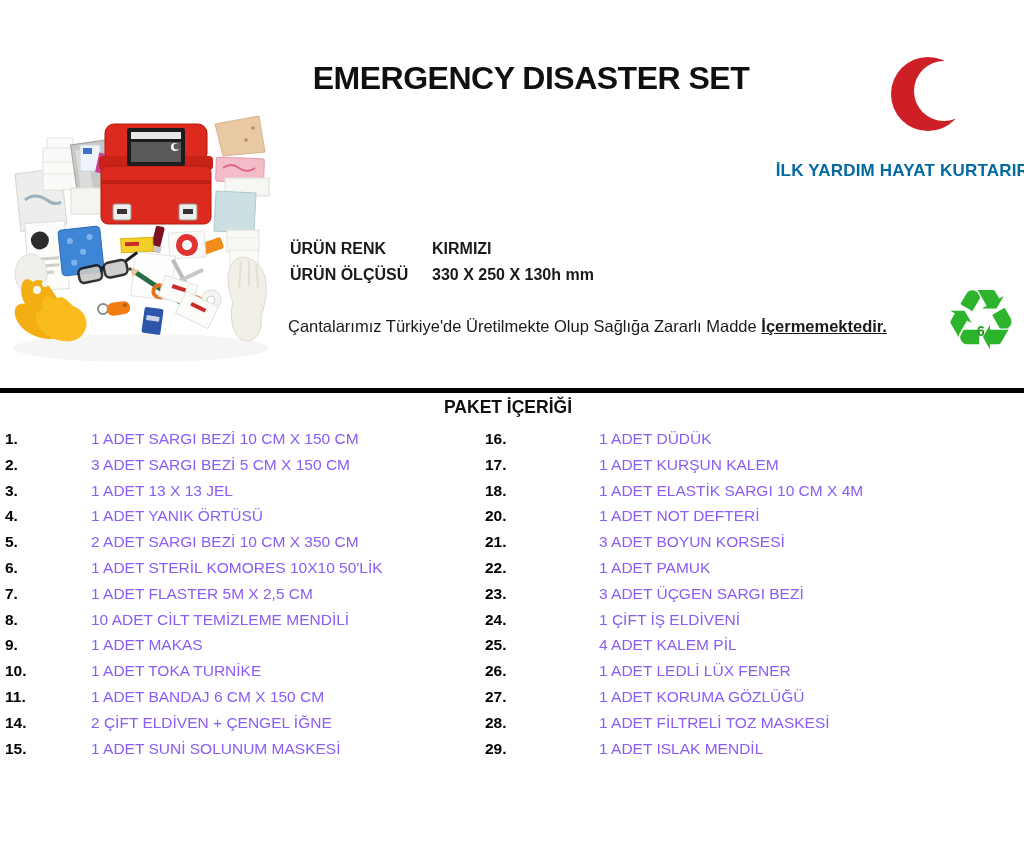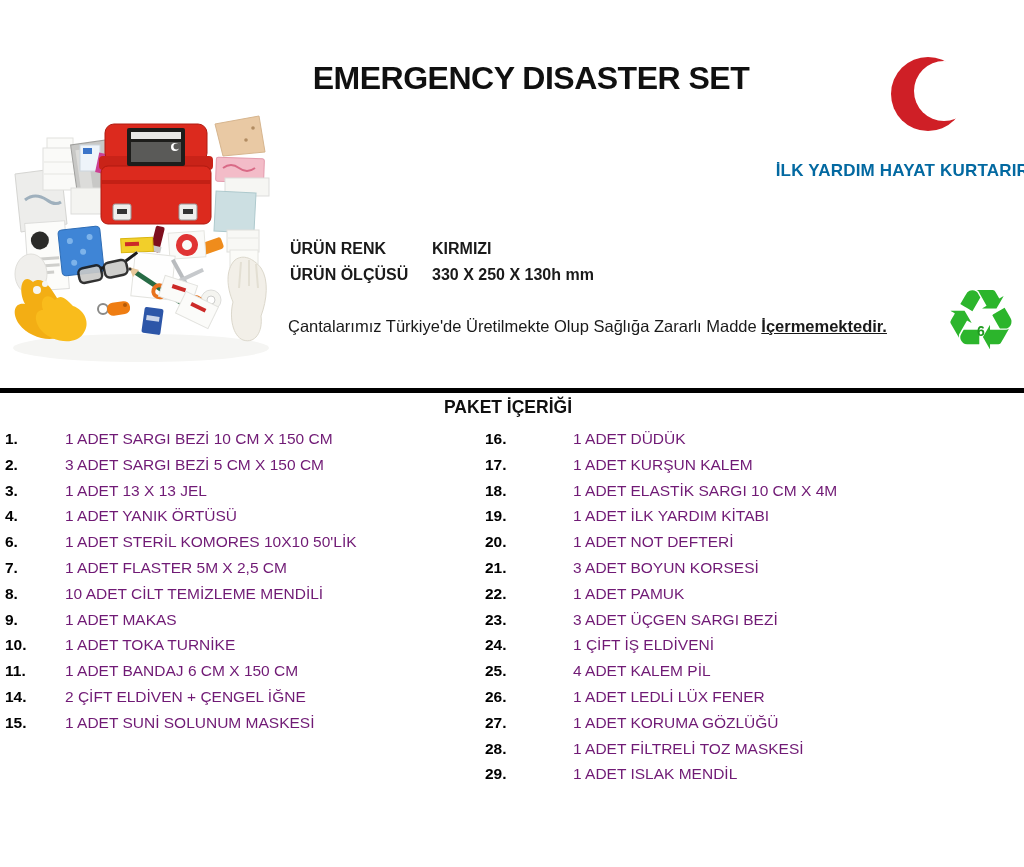--- a/index.html
+++ b/index.html
@@ -34,21 +34,21 @@
     position:absolute; top:397px; left:0; width:1016px; text-align:center;
     font-size:17.5px; font-weight:700; color:#101010;
   }
   .pk-col { position:absolute; top:426px; font-size:15.5px; }
   .pk-col.left  { left:0; }
   .pk-col.right { left:480px; }
   .pk-row { line-height:25.8px; white-space:nowrap; }
   .pk-num { display:inline-block; font-weight:700; color:#000; }
   .pk-col.left  .pk-num { margin-left:5px; width:60px; }
   .pk-col.right .pk-num { margin-left:5px; width:88px; }
-  .pk-text { color:#701a75; }
+  .pk-text { color:#8b5cf6;margin-left:26px; }
 </style>
 </head>
 <body>
 
 <div class="page">
 
   <div class="title">EMERGENCY DISASTER SET</div>
 
   <svg class="crescent" width="78" height="84" viewBox="0 0 78 84" aria-hidden="true">
     <circle cx="37" cy="41" r="37" fill="#cf1f26"></circle>
@@ -201,34 +201,34 @@
 
   <div class="divider"></div>
 
   <div class="pk-heading">PAKET İÇERİĞİ</div>
 
   <div class="pk-col left">
       <div class="pk-row"><span class="pk-num">1.</span><span class="pk-text">1 ADET SARGI BEZİ 10 CM X 150 CM</span></div>
       <div class="pk-row"><span class="pk-num">2.</span><span class="pk-text">3 ADET SARGI BEZİ 5 CM X 150 CM</span></div>
       <div class="pk-row"><span class="pk-num">3.</span><span class="pk-text">1 ADET 13 X 13 JEL</span></div>
       <div class="pk-row"><span class="pk-num">4.</span><span class="pk-text">1 ADET YANIK ÖRTÜSÜ</span></div>
+      <div class="pk-row"><span class="pk-num">5.</span><span class="pk-text">2 ADET SARGI BEZİ 10 CM X 350 CM</span></div>
       <div class="pk-row"><span class="pk-num">6.</span><span class="pk-text">1 ADET STERİL KOMORES 10X10 50'LİK</span></div>
       <div class="pk-row"><span class="pk-num">7.</span><span class="pk-text">1 ADET FLASTER 5M X 2,5 CM</span></div>
       <div class="pk-row"><span class="pk-num">8.</span><span class="pk-text">10 ADET CİLT TEMİZLEME MENDİLİ</span></div>
       <div class="pk-row"><span class="pk-num">9.</span><span class="pk-text">1 ADET MAKAS</span></div>
       <div class="pk-row"><span class="pk-num">10.</span><span class="pk-text">1 ADET TOKA TURNİKE</span></div>
       <div class="pk-row"><span class="pk-num">11.</span><span class="pk-text">1 ADET BANDAJ 6 CM X 150 CM</span></div>
       <div class="pk-row"><span class="pk-num">14.</span><span class="pk-text">2 ÇİFT ELDİVEN + ÇENGEL İĞNE</span></div>
       <div class="pk-row"><span class="pk-num">15.</span><span class="pk-text">1 ADET SUNİ SOLUNUM MASKESİ</span></div>
     </div>
   <div class="pk-col right">
       <div class="pk-row"><span class="pk-num">16.</span><span class="pk-text">1 ADET DÜDÜK</span></div>
       <div class="pk-row"><span class="pk-num">17.</span><span class="pk-text">1 ADET KURŞUN KALEM</span></div>
       <div class="pk-row"><span class="pk-num">18.</span><span class="pk-text">1 ADET ELASTİK SARGI 10 CM X 4M</span></div>
-      <div class="pk-row"><span class="pk-num">19.</span><span class="pk-text">1 ADET İLK YARDIM KİTABI</span></div>
       <div class="pk-row"><span class="pk-num">20.</span><span class="pk-text">1 ADET NOT DEFTERİ</span></div>
       <div class="pk-row"><span class="pk-num">21.</span><span class="pk-text">3 ADET BOYUN KORSESİ</span></div>
       <div class="pk-row"><span class="pk-num">22.</span><span class="pk-text">1 ADET PAMUK</span></div>
       <div class="pk-row"><span class="pk-num">23.</span><span class="pk-text">3 ADET ÜÇGEN SARGI BEZİ</span></div>
       <div class="pk-row"><span class="pk-num">24.</span><span class="pk-text">1 ÇİFT İŞ ELDİVENİ</span></div>
       <div class="pk-row"><span class="pk-num">25.</span><span class="pk-text">4 ADET KALEM PİL</span></div>
       <div class="pk-row"><span class="pk-num">26.</span><span class="pk-text">1 ADET LEDLİ LÜX FENER</span></div>
       <div class="pk-row"><span class="pk-num">27.</span><span class="pk-text">1 ADET KORUMA GÖZLÜĞÜ</span></div>
       <div class="pk-row"><span class="pk-num">28.</span><span class="pk-text">1 ADET FİLTRELİ TOZ MASKESİ</span></div>
       <div class="pk-row"><span class="pk-num">29.</span><span class="pk-text">1 ADET ISLAK MENDİL</span></div>

